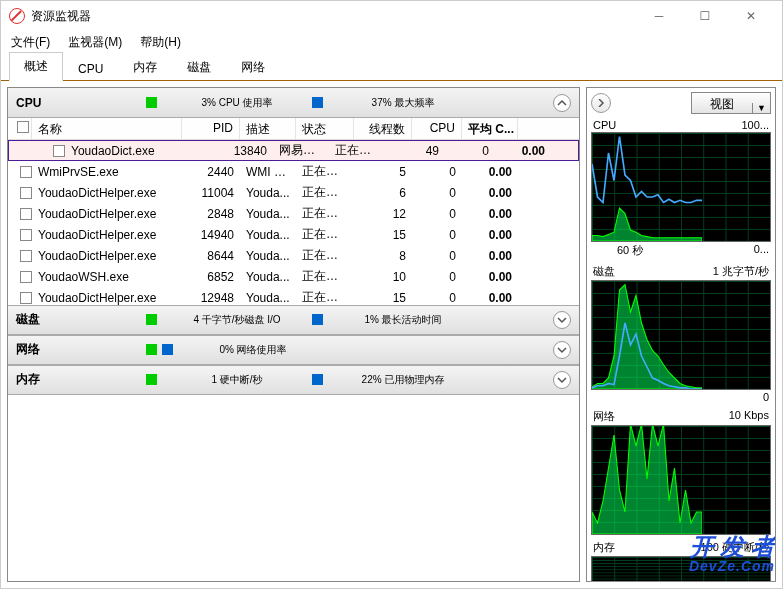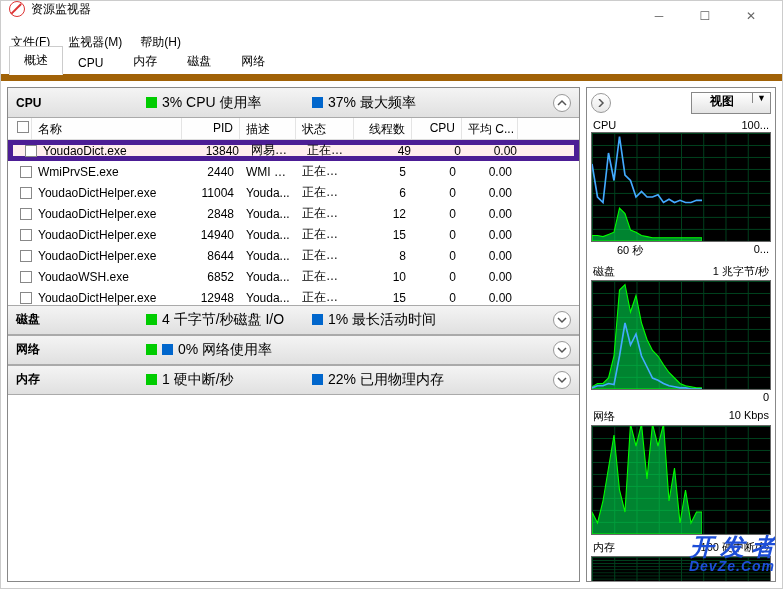--- a/index.html
+++ b/index.html
@@ -1,57 +1,57 @@
 <!DOCTYPE html>
 <html><head>
 <meta charset="utf-8">
 <style>
 * { box-sizing: border-box; margin: 0; padding: 0; }
 body { font-family: "Microsoft YaHei", "Segoe UI", sans-serif; font-size: 12px; background: #fff; width: 783px; height: 589px; overflow: hidden; border: 1px solid #ccc; display: flex; flex-direction: column; }
-.titlebar { height: 30px; display: flex; align-items: flex-start; padding: 0 8px; }
+.titlebar { height: 30px; display: flex; align-items: center; padding: 0 8px; }
 .titlebar .icon { width: 16px; height: 16px; border: 1.5px solid #d33; border-radius: 50%; position: relative; margin-right: 6px; }
 .titlebar .icon::after { content: ''; position: absolute; width: 14px; height: 1.5px; background: #d33; transform: rotate(-45deg); top: 6px; left: -1px; }
 .titlebar .title { flex: 1; }
 .winbtn { width: 46px; height: 30px; display: flex; align-items: center; justify-content: center; color: #666; }
 .menubar { height: 22px; display: flex; align-items: center; padding: 0 4px; gap: 6px; font-size: 12px; }
 .menubar span { padding: 2px 6px; }
-.tabbar { height: 28px; display: flex; align-items: flex-end; border-bottom: 7px solid #a16207; padding: 0 8px; gap: 0; }
+.tabbar { height: 28px; display: flex; align-items: flex-end; border-bottom: 1px solid #a16207; padding: 0 8px; gap: 0; }
 .tab { padding: 5px 14px; border: 1px solid transparent; border-bottom: none; position: relative; top: 1px; }
 .tab.active { border-color: #ccc; background: #fff; border-bottom: 1px solid #fff; }
 .content { flex: 1; display: flex; padding: 6px; gap: 6px; overflow: hidden; }
 .left { flex: 1; display: flex; flex-direction: column; border: 1px solid #888; background: #fff; overflow: hidden; }
 .right { width: 190px; display: flex; flex-direction: column; border: 1px solid #888; background: #fff; padding: 4px; gap: 4px; overflow: hidden; position: relative; }
 .section-hdr { height: 30px; background: linear-gradient(#f4f4f4,#e0e0e0); border-bottom: 1px solid #aaa; border-top: 1px solid #aaa; display: flex; align-items: center; padding: 0 8px; }
 .section-hdr:first-child { border-top: none; }
 .section-hdr .label { font-weight: bold; width: 130px; }
 .section-hdr .sq { width: 11px; height: 11px; margin-right: 5px; }
 .sq.green { background: #0c0; }
 .sq.blue { background: #06c; }
-.section-hdr .stat { width: 150px; font-size: 14px; }
+.section-hdr .stat { width: 150px; font-size: 10px; text-align: center; }
 .section-hdr .spacer { flex: 1; }
 .expandbtn { width: 18px; height: 18px; border: 1px solid #999; border-radius: 50%; background: #fff; display: flex; align-items: center; justify-content: center; font-size: 9px; }
 .table-area { flex: 1; overflow: hidden; display: flex; flex-direction: column; }
 .thead { display: flex; background: #fefefe; border-bottom: 1px solid #ddd; height: 22px; }
 .thead .th { border-right: 1px solid #e4e4e4; padding: 3px 6px; font-size: 12px; overflow: hidden; white-space: nowrap; }
 .col-chk { width: 24px; flex: none; }
 .col-name { width: 150px; }
 .col-pid { width: 58px; text-align: right; }
 .col-desc { width: 56px; }
 .col-status { width: 58px; }
 .col-thread { width: 58px; text-align: right; }
 .col-cpu { width: 50px; text-align: right; }
-.col-avg { width: 56px; text-align: right; }
+.col-avg { width: 56px; text-align: right; font-weight: bold; }
 .tbody { overflow: hidden; }
 .trow { display: flex; height: 21px; align-items: center; }
 .trow .td { padding: 0 6px; font-size: 12px; overflow: hidden; white-space: nowrap; text-overflow: ellipsis; }
-.trow.hl { background: #fee; border: 5px solid #4c1d95; }
+.trow.hl { background: #fee; border: 1px solid #4c1d95; padding-left: 32px; }
 .chk { width: 12px; height: 12px; border: 1px solid #888; background: #fff; margin-left: 6px; }
 .right-top { display: flex; height: 24px; align-items: center; }
 .right-top .navbtn { width: 20px; height: 20px; border: 1px solid #999; border-radius: 50%; background: linear-gradient(#fff,#e8e8e8); display: flex; align-items: center; justify-content: center; font-size: 10px; }
-.viewbtn { margin-left: auto; height: 22px; border: 1px solid #888; background: linear-gradient(#fff,#e4e4e4); display: flex; align-items: flex-start; font-weight: bold; }
+.viewbtn { margin-left: auto; height: 22px; border: 1px solid #888; background: linear-gradient(#fff,#e4e4e4); display: flex; align-items: flex-end; }
 .viewbtn .lbl { padding: 0 18px; }
 .viewbtn .dd { border-left: 1px solid #888; width: 18px; text-align: center; font-size: 9px; }
 .chart-block { display: flex; flex-direction: column; }
 .chart-hdr { display: flex; justify-content: space-between; font-size: 11px; padding: 1px 2px; }
 .chart { height: 110px; background: #000; border: 1px solid #666; position: relative; overflow: hidden; }
 .chart .grid { position: absolute; inset: 0; background-image: linear-gradient(#0b5 1px, transparent 1px), linear-gradient(90deg, #0b5 1px, transparent 1px); background-size: 12.5% 11.1%; opacity: 0.35; }
 .wave { position: absolute; bottom: 0; left: 0; right: 0; }
 .chart-ftr { display: flex; justify-content: space-between; font-size: 11px; padding: 1px 2px; margin-left: 24px; }
 .watermark { position: absolute; right: 0; bottom: 8px; font-size: 24px; font-weight: bold; font-style: italic; color: #1d4ed8; line-height: 1; text-align: right; pointer-events: none; }
 .watermark .l2 { font-size: 14px; letter-spacing: 1px; }

